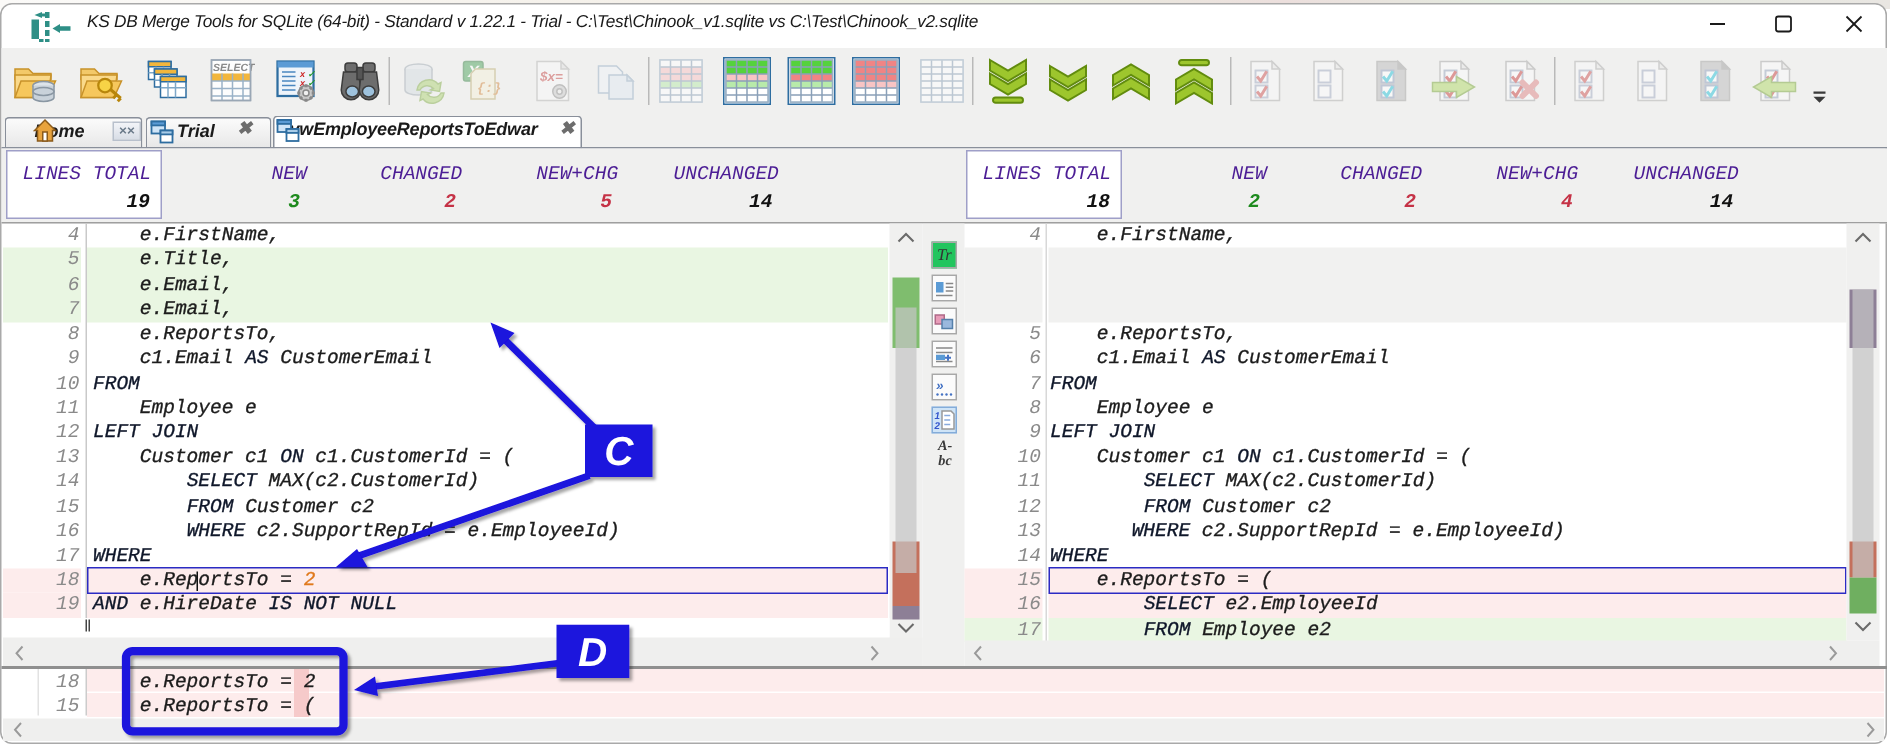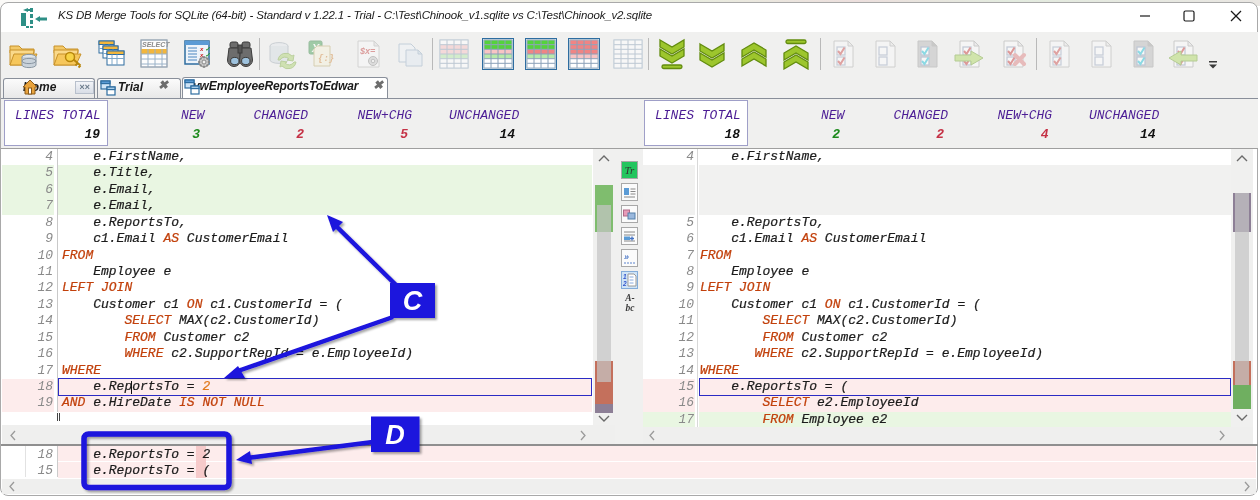--- a/index.html
+++ b/index.html
@@ -18,21 +18,21 @@
 #tabline{position:absolute;left:0;top:22px;width:1257px;height:1px;background:#898f9a;}
 .tabtxt{position:absolute;top:4px;font-size:12px;font-weight:bold;color:#1a1a1a;}
 .tabx{position:absolute;top:2px;font-size:12px;font-weight:bold;color:#6d6d6d;}
 
 #stats{left:1px;top:99px;width:1257px;height:49px;background:#f0f0ef;border-bottom:1px solid #9f9f9f;box-sizing:content-box;}
 .statbox{position:absolute;top:1px;width:104px;height:46px;background:#fff;border:1px solid #9f9fc8;box-sizing:border-box;}
 .slab{position:absolute;top:9px;font-size:13px;color:#4c1d95;font-family:"Liberation Mono",monospace;}
 .snum{position:absolute;top:27.5px;font-size:13px;font-weight:bold;font-family:"Liberation Mono",monospace;}
 .cl{position:absolute;font-family:"Liberation Mono",monospace;font-size:13px;line-height:16.43px;white-space:pre;color:#1c1c1c;-webkit-text-stroke:0.22px;}
 .num{position:absolute;font-family:"Liberation Mono",monospace;font-size:13px;line-height:16.43px;color:#8a8a8a;text-align:right;width:40px;}
-.k{color:#c2410c;}
+.k{color:#0f172a;}
 .lit{color:#e0791c;}
 </style></head>
 <body>
 <div id="root">
 <div id="backtop"></div>
 <div id="win"></div>
 
 <svg class="abs" style="left:20px;top:8px" width="28" height="20" viewBox="0 0 28 20">
 <g fill="#2e8f86">
 <rect x="1" y="5" width="5" height="13"></rect>

